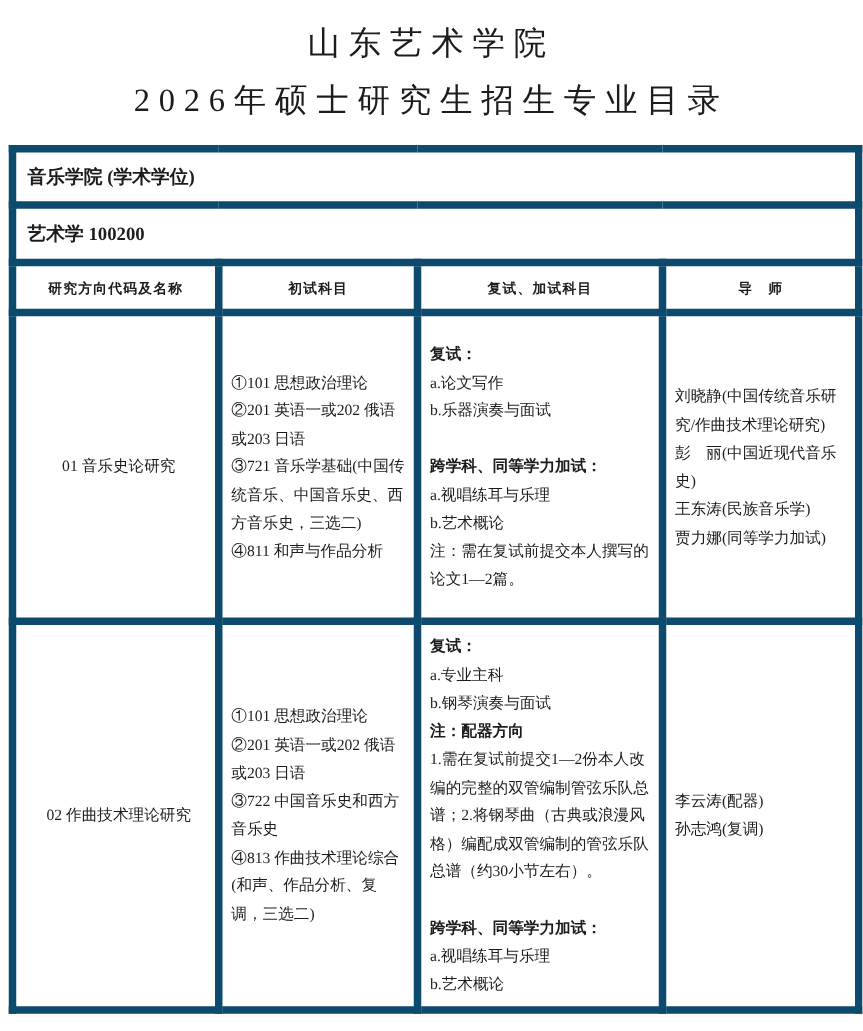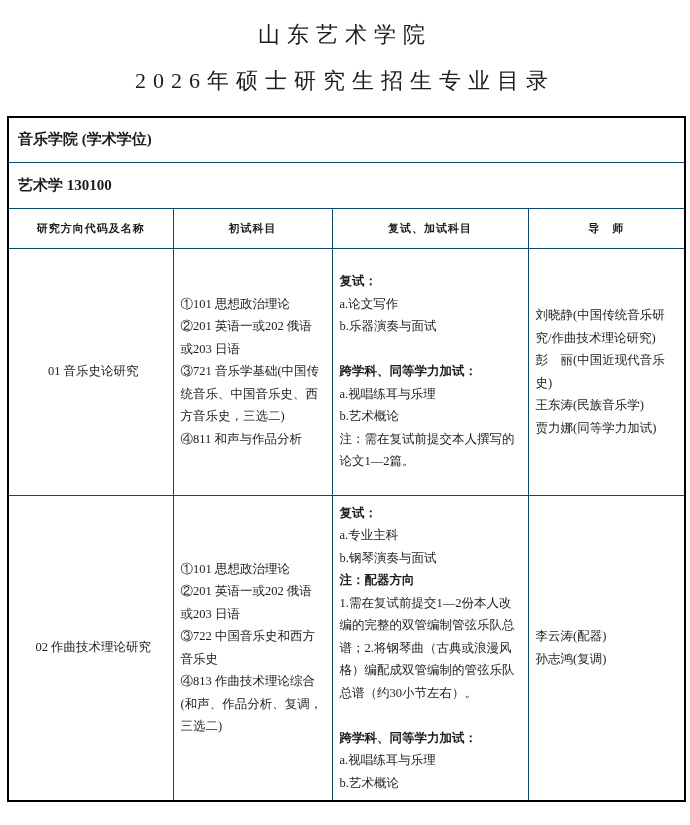--- a/index.html
+++ b/index.html
@@ -10,34 +10,34 @@
     height: 825px;
     font-family: "Liberation Serif", "DejaVu Serif", serif;
     color: #1c1c1c;
     overflow: hidden;
   }
   .title-block {
     text-align: center;
     padding-top: 12px;
   }
   .title-line {
-    font-size: 22px;
+    font-size: 26px;
     letter-spacing: 7px;
     line-height: 46px;
     white-space: nowrap;
   }
   table.catalog {
     border-collapse: collapse;
     table-layout: fixed;
     width: 677px;
     margin: 12px 0 0 7px;
     border: 2px solid #000;
   }
   table.catalog td, table.catalog th {
-    border: 1px solid #0c4a6e;
+    border: 6px solid #0c4a6e;
     box-sizing: border-box;
     overflow: hidden;
   }
   col.c1 { width: 165px; }
   col.c2 { width: 159px; }
   col.c3 { width: 196px; }
   col.c4 { width: 157px; }
   td.college-cell {
     height: 45px;
     font-size: 15px;
@@ -95,21 +95,21 @@
     <col class="c1">
       <col class="c2">
       <col class="c3">
       <col class="c4">
   </colgroup>
   <tbody>
       <tr>
     <td colspan="4" class="college-cell">音乐学院 (学术学位)</td>
   </tr>
   <tr>
-    <td colspan="4" class="discipline-cell">艺术学 130100</td>
+    <td colspan="4" class="discipline-cell">艺术学 100200</td>
   </tr>
   <tr class="head-row">
     <th>研究方向代码及名称</th>
     <th>初试科目</th>
     <th>复试、加试科目</th>
     <th>导　师</th>
   </tr>
   <tr class="data-row-1">
     <td class="dir-cell">01 音乐史论研究</td>
     <td class="lines-cell">

